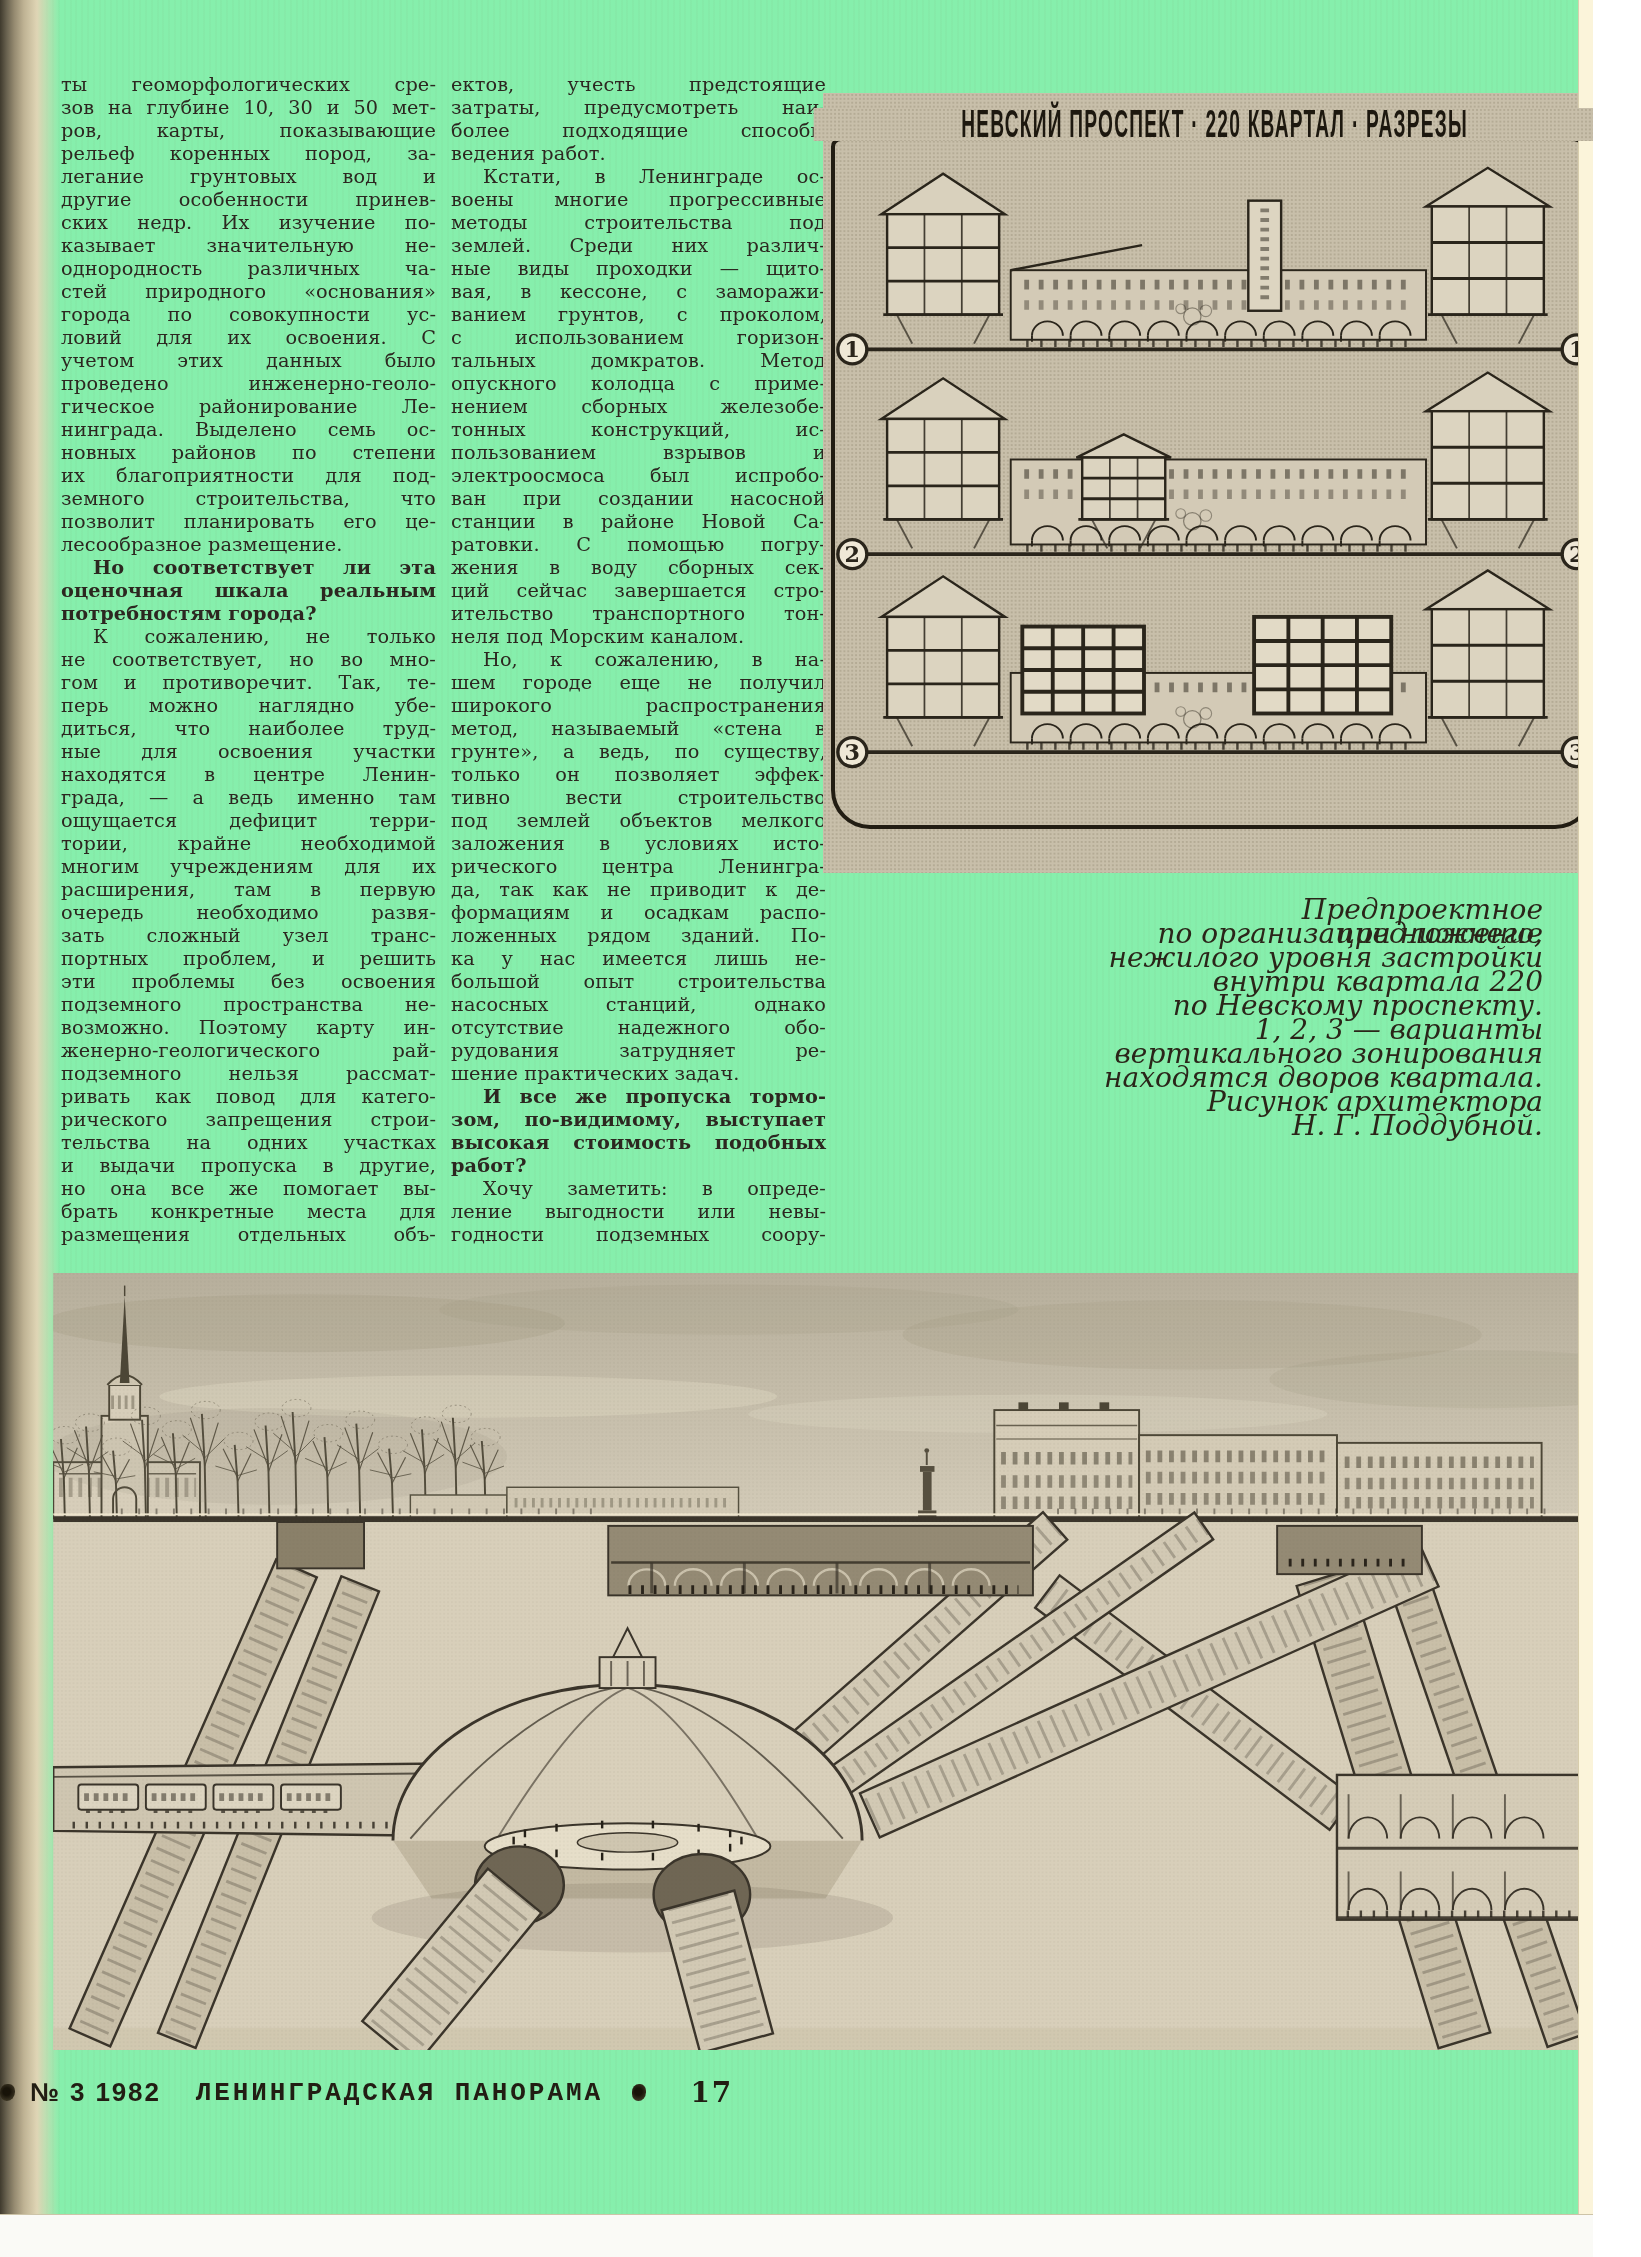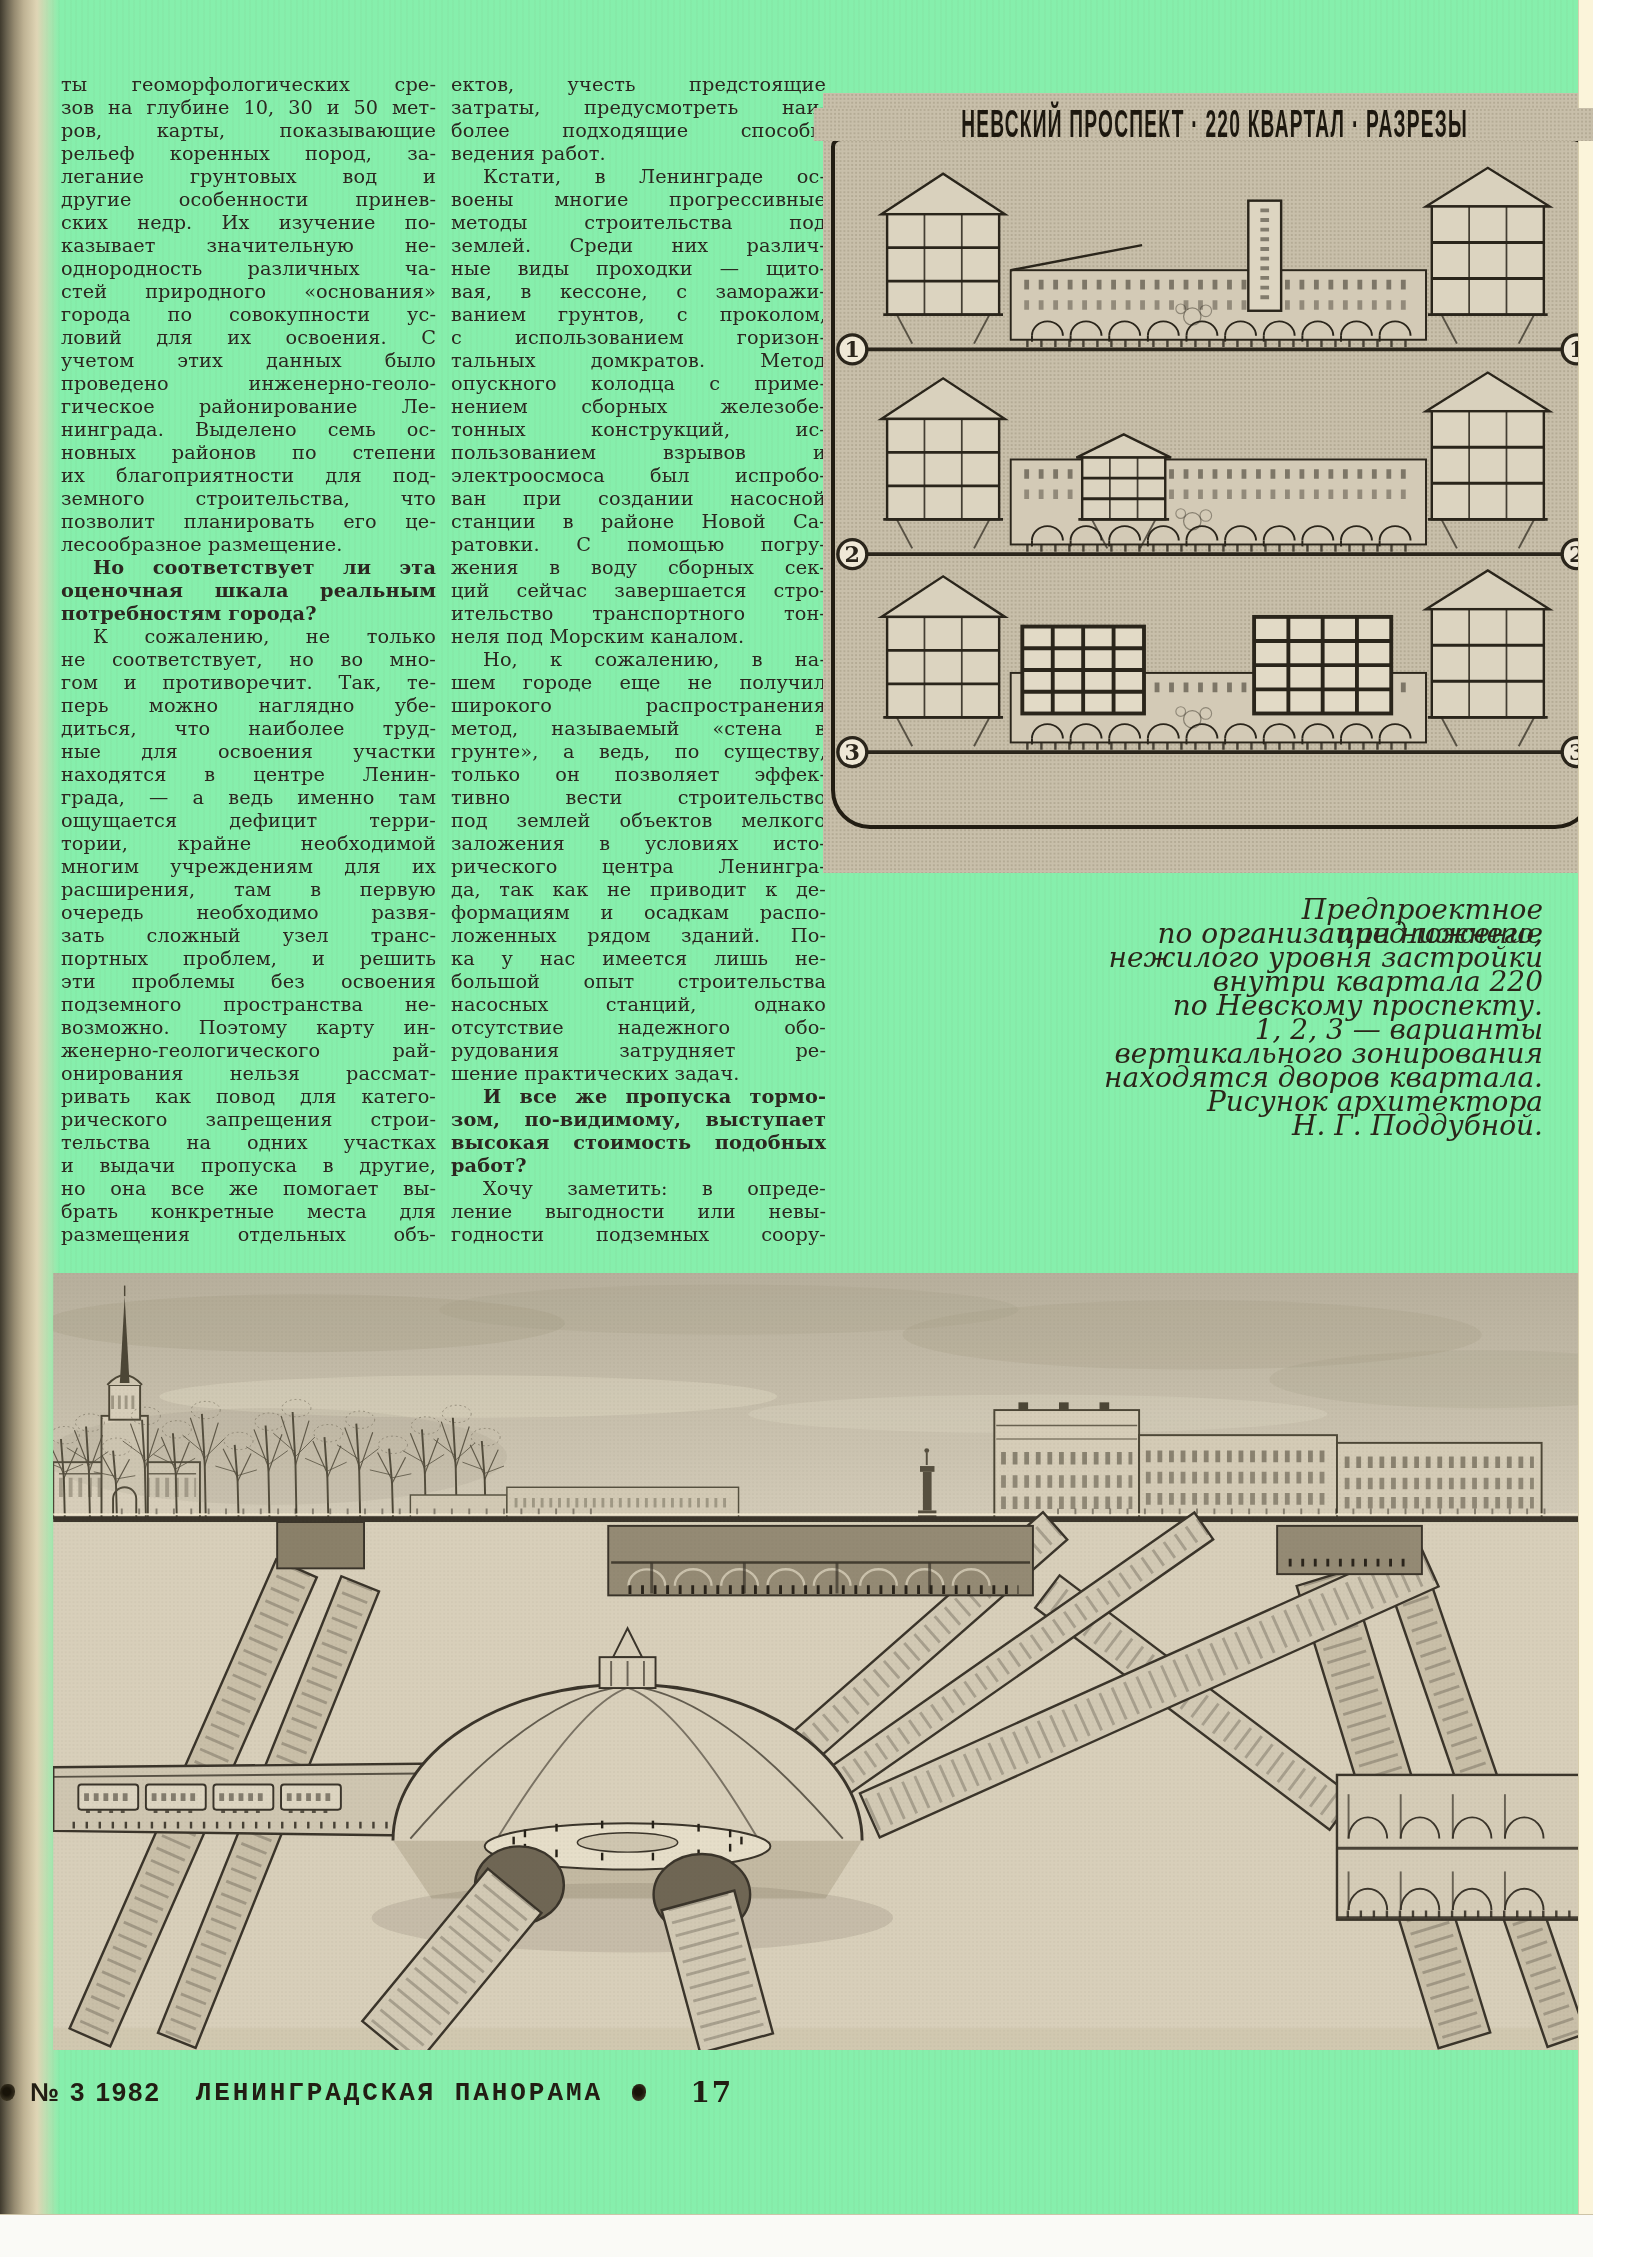--- a/index.html
+++ b/index.html
@@ -90,21 +90,21 @@
       <div class="tl">тории, крайне необходимой</div>
       <div class="tl">многим учреждениям для их</div>
       <div class="tl">расширения, там в первую</div>
       <div class="tl">очередь необходимо развя-</div>
       <div class="tl">зать сложный узел транс-</div>
       <div class="tl">портных проблем, и решить</div>
       <div class="tl">эти проблемы без освоения</div>
       <div class="tl">подземного пространства не-</div>
       <div class="tl">возможно. Поэтому карту ин-</div>
       <div class="tl">женерно-геологического рай-</div>
-      <div class="tl">онирования нельзя рассмат-</div>
+      <div class="tl">подземного нельзя рассмат-</div>
       <div class="tl">ривать как повод для катего-</div>
       <div class="tl">рического запрещения строи-</div>
       <div class="tl">тельства на одних участках</div>
       <div class="tl">и выдачи пропуска в другие,</div>
       <div class="tl">но она все же помогает вы-</div>
       <div class="tl">брать конкретные места для</div>
       <div class="tl">размещения отдельных объ-</div>
     </div>
   <div class="col" id="col2">
       <div class="tl">ектов, учесть предстоящие</div>

